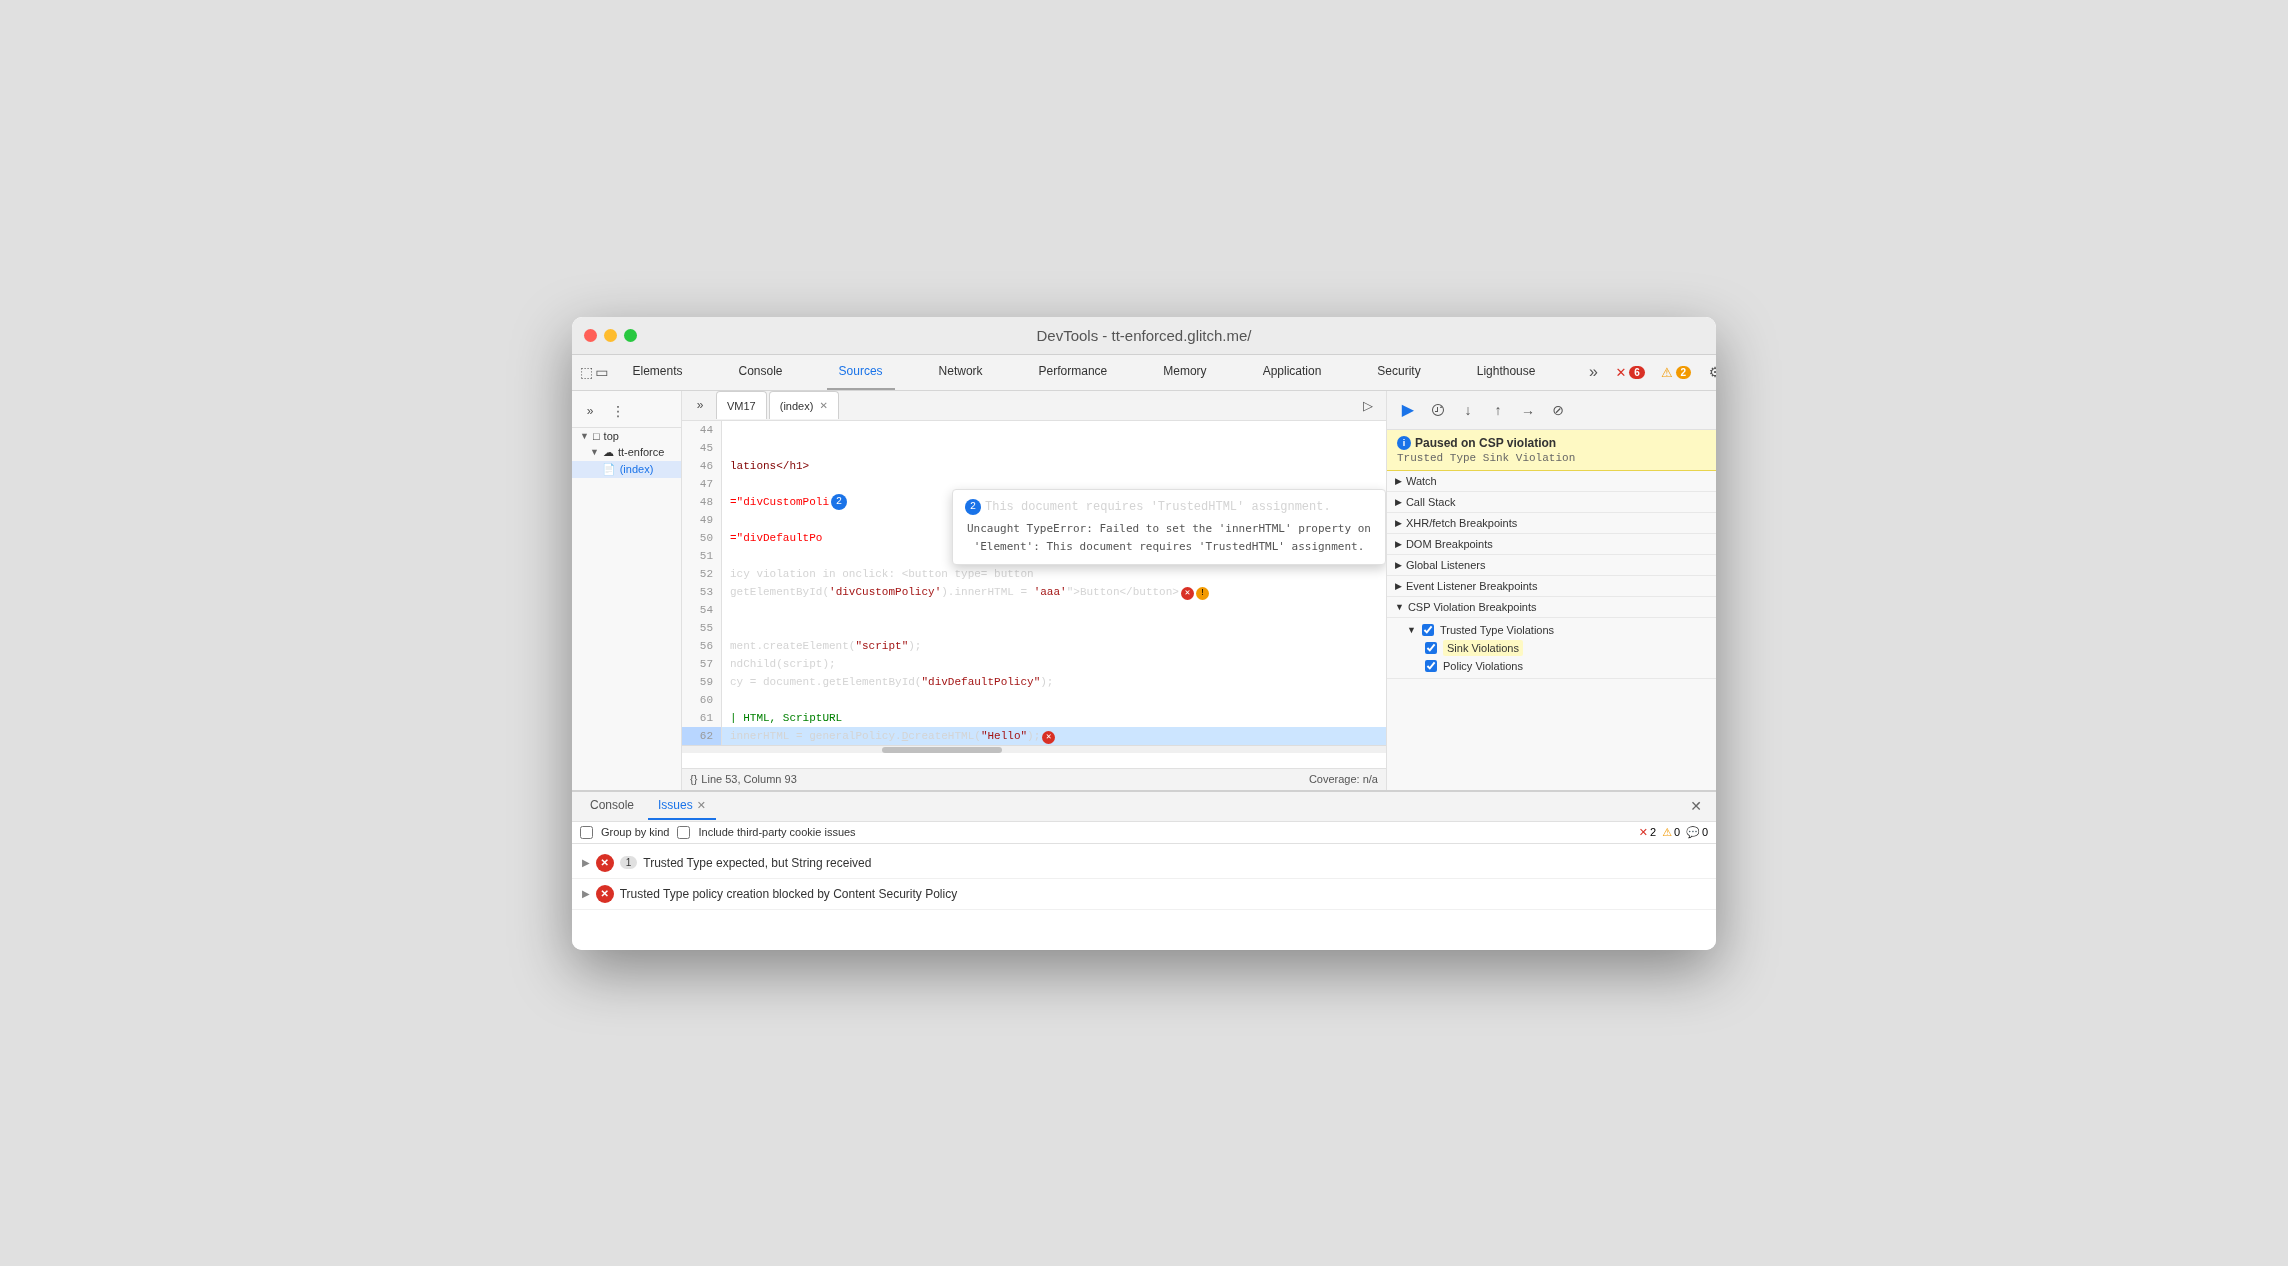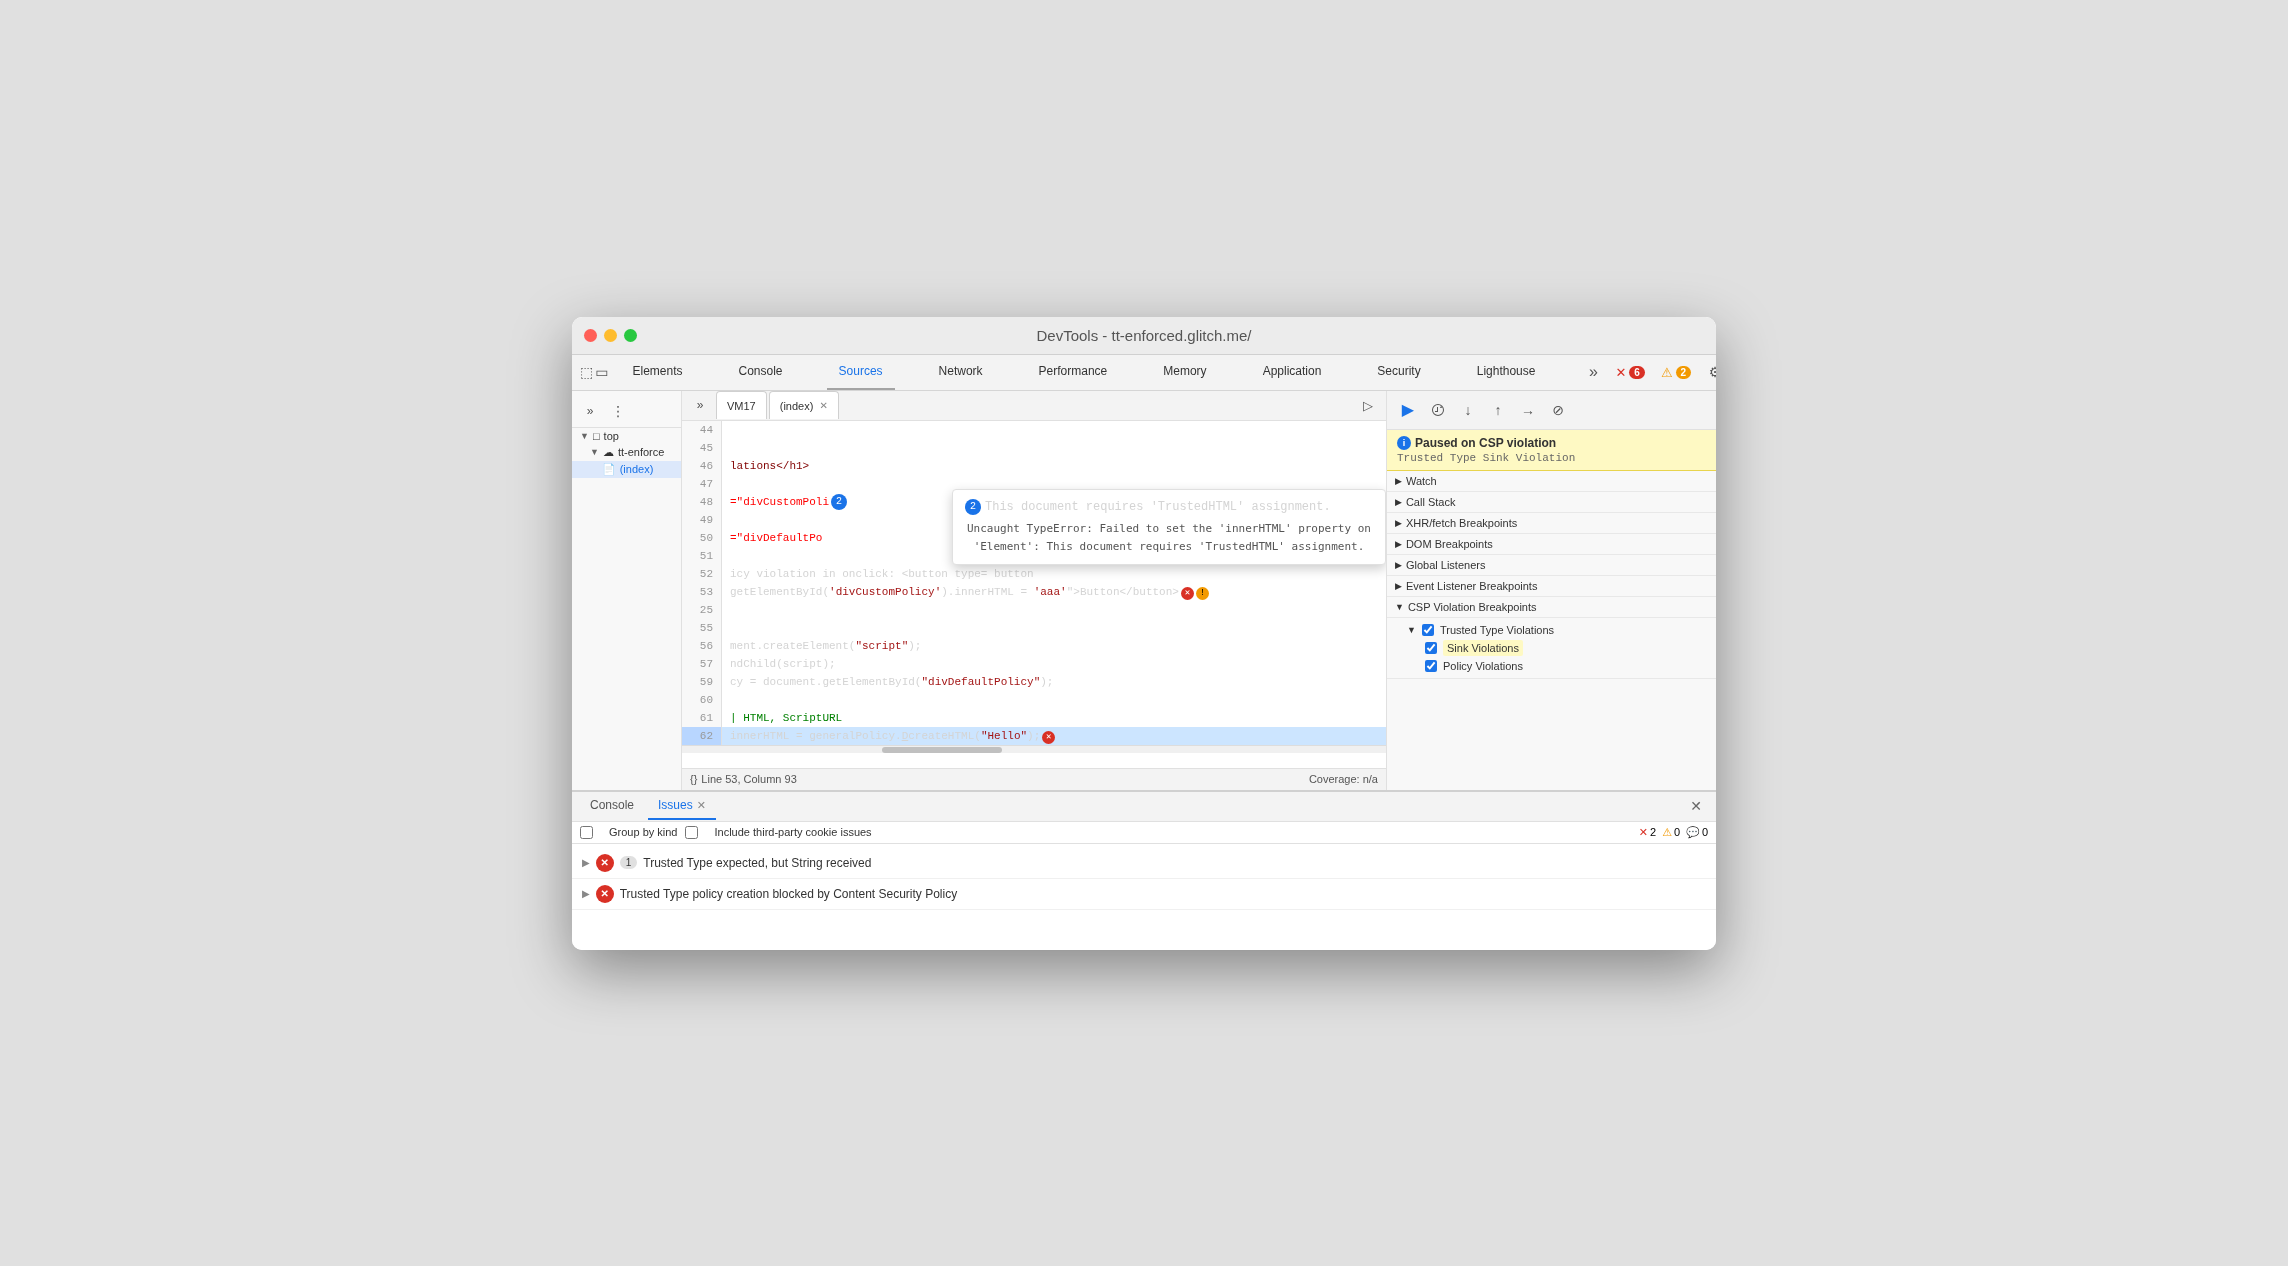--- a/index.html
+++ b/index.html
@@ -435,21 +435,21 @@
     .bottom-controls {
       display: flex;
       align-items: center;
       padding: 4px 8px;
       gap: 8px;
       border-bottom: 1px solid #e0e0e0;
     }
     .checkbox-label {
       display: flex;
       align-items: center;
-      gap: 16px;
+      gap: 8px;
       font-size: 11px;
       color: #333;
     }
     .bottom-controls-right {
       margin-left: auto;
       display: flex;
       align-items: center;
       gap: 6px;
       font-size: 11px;
     }
@@ -629,21 +629,21 @@
           </div>
           <div class="code-line">
             <div class="line-num">52</div>
             <div class="line-content">icy violation in onclick: &lt;button type= button</div>
           </div>
           <div class="code-line">
             <div class="line-num">53</div>
             <div class="line-content">getElementById(<span class="str">'divCustomPolicy'</span>).innerHTML = <span class="str">'aaa'</span>"&gt;Button&lt;/button&gt;<span class="error-dot">✕</span><span class="warn-dot">!</span></div>
           </div>
           <div class="code-line">
-            <div class="line-num">25</div>
+            <div class="line-num">54</div>
             <div class="line-content"> </div>
           </div>
           <div class="code-line">
             <div class="line-num">55</div>
             <div class="line-content"> </div>
           </div>
           <div class="code-line">
             <div class="line-num">56</div>
             <div class="line-content">ment.createElement(<span class="str">"script"</span>);</div>
           </div>

